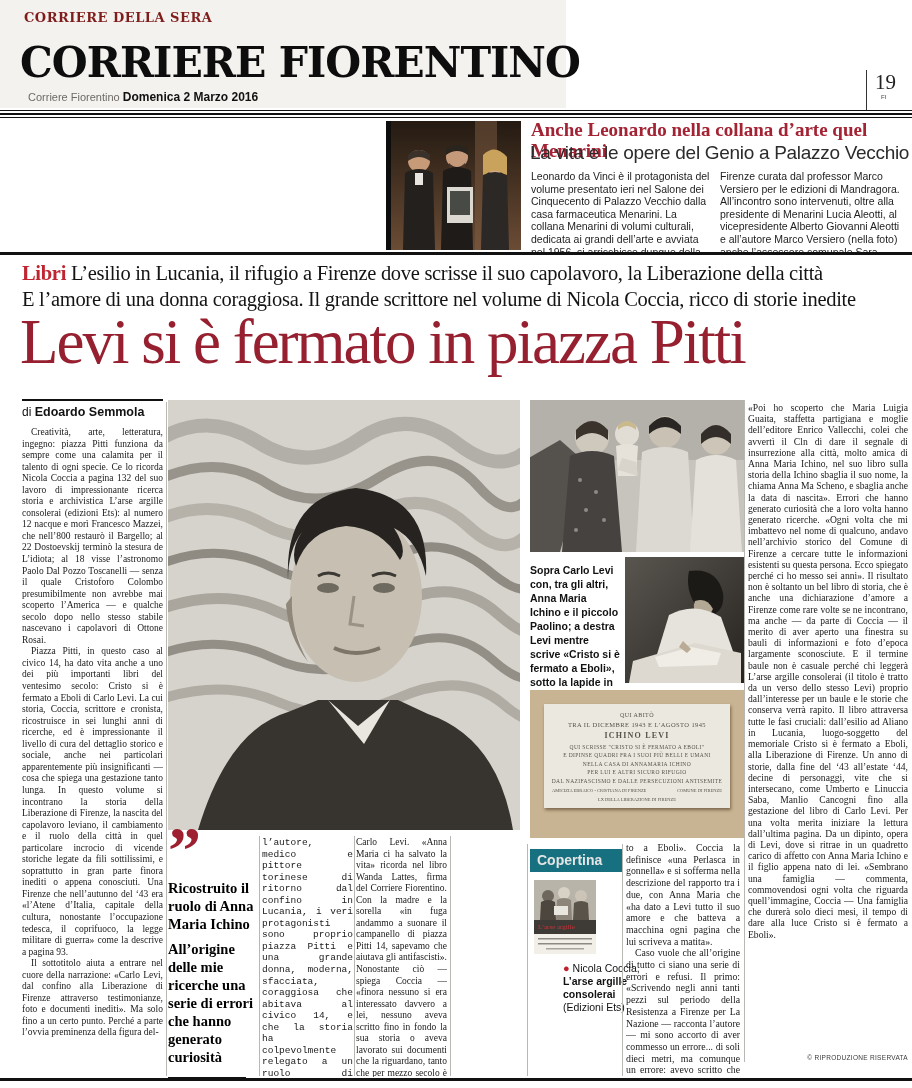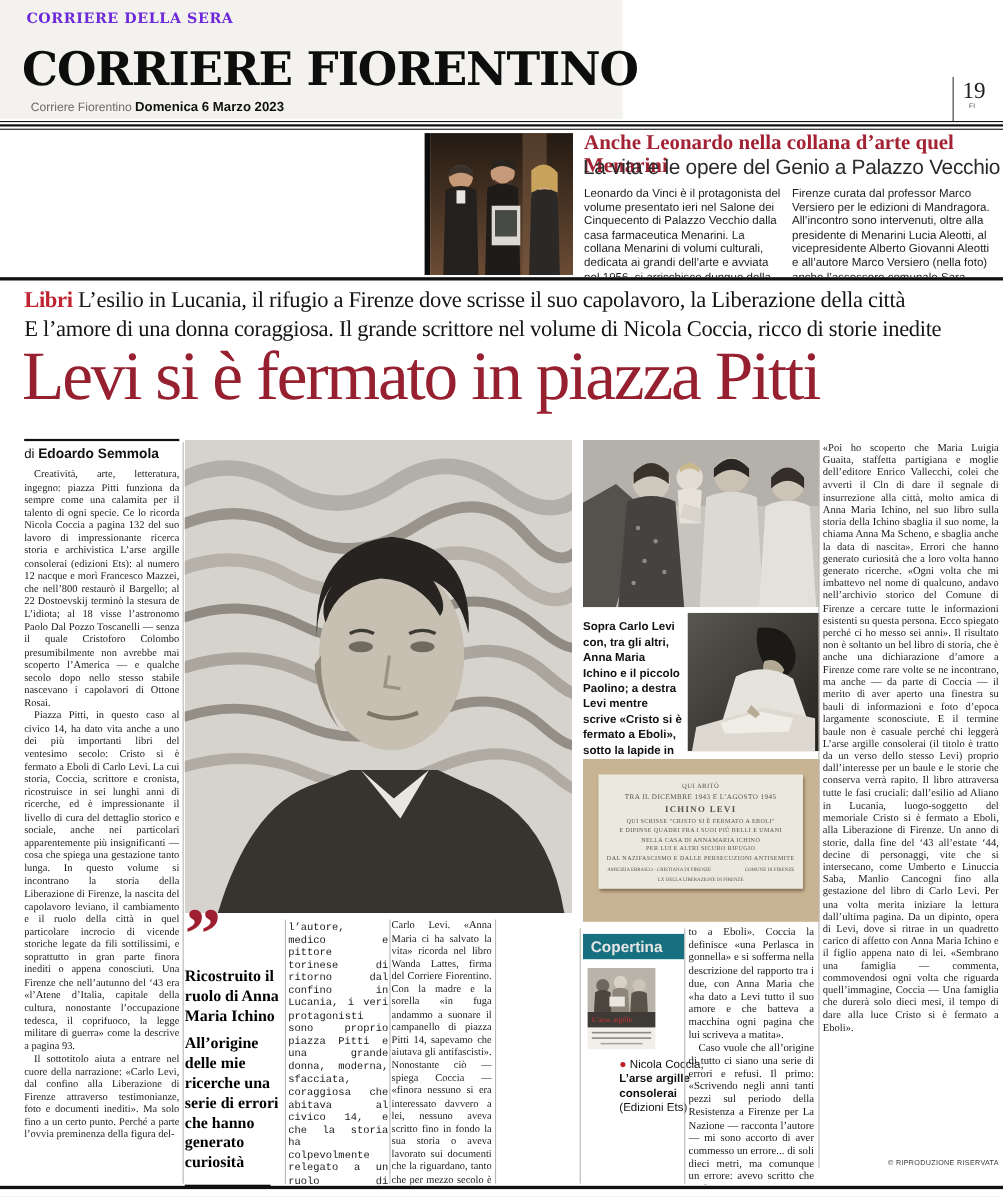--- a/index.html
+++ b/index.html
@@ -5,21 +5,21 @@
   html,body{margin:0;padding:0;background:#e8e8e8;}
   #page{position:relative;width:912px;height:1088px;background:#ffffff;overflow:hidden;
         font-family:"Liberation Serif",serif;color:#1c1c1c;}
   .abs{position:absolute;}
   .rule{background:#111;}
   .vdiv{position:absolute;width:1px;background:#b9b7b3;}
 
   
   #mast-band{left:0;top:0;width:566px;height:108px;background:#f4f2ee;}
   #mast-parent{left:24px;top:10px;font-family:"DejaVu Serif",serif;font-weight:bold;
-               font-size:13px;letter-spacing:.5px;color:#6d28d9;}
+               font-size:13px;letter-spacing:.5px;color:#7f1d1d;}
   #mast-title{left:20px;top:38px;font-family:"DejaVu Serif",serif;font-weight:bold;
               font-size:42px;letter-spacing:-1px;color:#0d0d0d;transform:scaleX(.98);transform-origin:left;}
   #mast-sub{left:28px;top:90px;font-family:"Liberation Sans",sans-serif;font-size:11px;color:#6d6a66;}
   #mast-sub b{color:#111;font-size:12px;}
   #pageno-line{left:866px;top:70px;width:1px;height:40px;background:#333;}
   #pageno{left:875px;top:70px;font-size:21px;color:#222;}
   #pagecode{left:881px;top:94px;font-size:6px;color:#444;font-family:"Liberation Sans",sans-serif;}
   .mrule1{left:0;top:110px;width:912px;height:1px;}
   .mrule2{left:0;top:113px;width:912px;height:2px;}
   .mrule3{left:0;top:117px;width:912px;height:1px;}
@@ -101,21 +101,21 @@
 </head>
 <body>
 
 <div id="page">
 
   <div class="abs" id="mast-band"></div>
   <div class="abs" id="mast-parent">CORRIERE DELLA SERA</div>
   <div class="abs" id="mast-title">CORRIERE FIORENTINO</div>
   <div class="abs" id="mast-sub">
     <span>Corriere Fiorentino</span>
-    <b>Domenica 6 Marzo 2023</b>
+    <b>Domenica 2 Marzo 2016</b>
   </div>
   <div class="abs" id="pageno-line"></div>
   <div class="abs" id="pageno">19</div>
   <div class="abs" id="pagecode">FI</div>
   <div class="abs rule mrule1"></div>
   <div class="abs rule mrule2"></div>
   <div class="abs rule mrule3"></div>
 
   <div class="abs" id="men-bar"></div>
   <svg class="abs" id="men-photo" viewBox="0 0 130 129" preserveAspectRatio="none">

